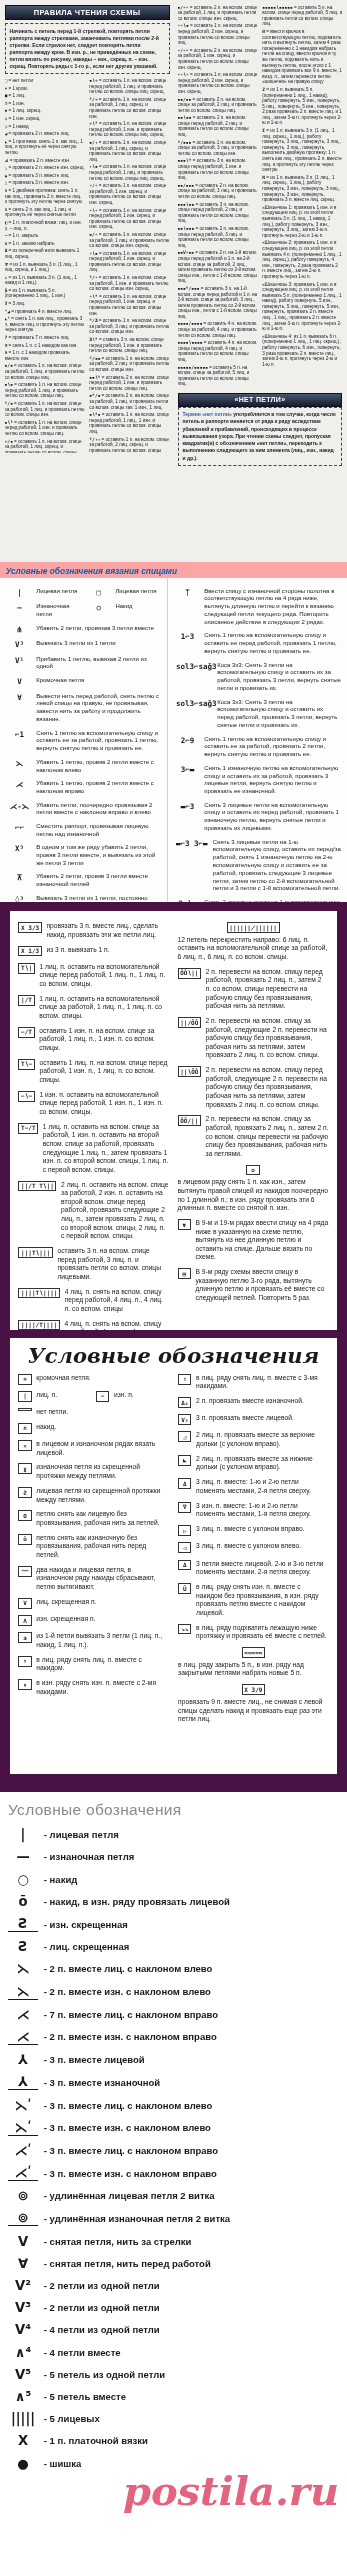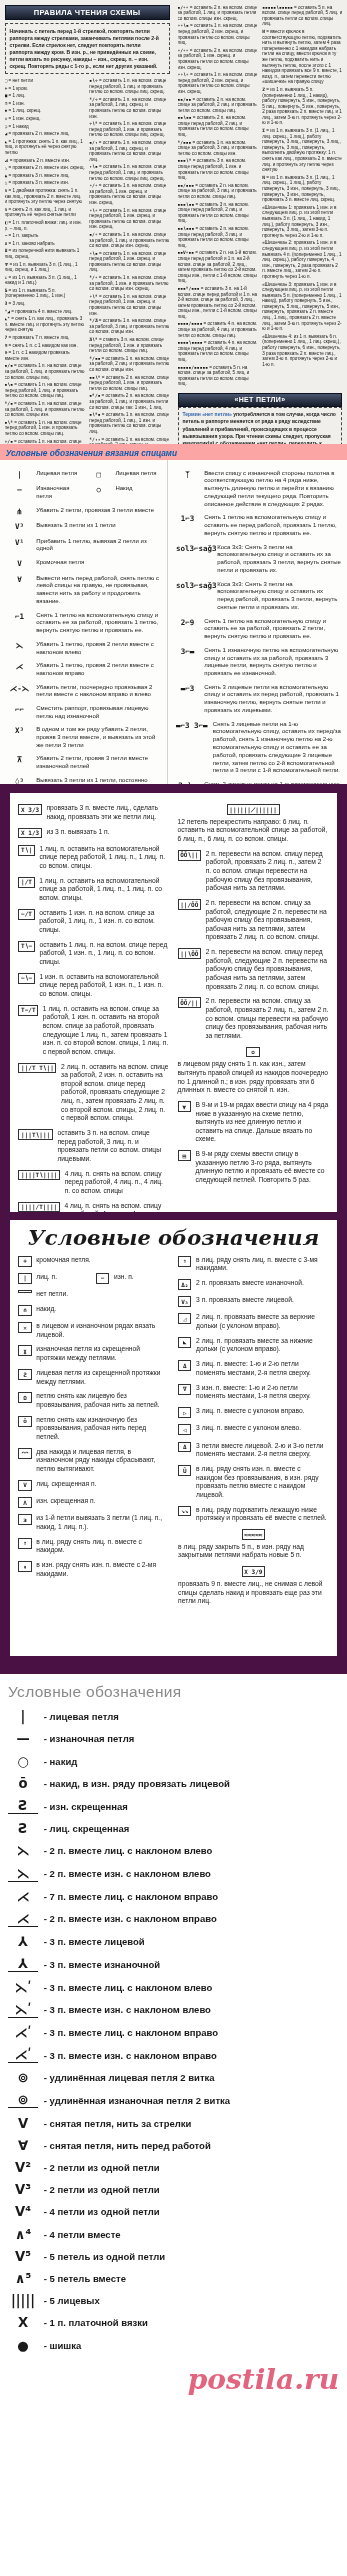--- a/index.html
+++ b/index.html
@@ -1,19 +1,19 @@
 <!DOCTYPE html>
 <html style="font-size:9.2px"><head>
 <meta charset="utf-8">
 <style>
   html,body{margin:0;padding:0;background:#fff;}
   .page{width:347px;font-family:"Liberation Sans",sans-serif;color:#1a1a1a;position:relative;}
 
   
-  .s1{height:444px;box-sizing:border-box;background:#f1efec;padding:4.6px 4.6px 0 4.6px;
+  .s1{height:562px;box-sizing:border-box;background:#f1efec;padding:4.6px 4.6px 0 4.6px;
       display:grid;grid-template-columns:1fr 1fr;gap:0 8px;overflow:hidden;}
   .s1 .navybar{background:linear-gradient(#4a5670,#161c29);border:0.6px solid #0d1220;
       color:#fff;font-weight:bold;text-align:center;font-size:7.5px;letter-spacing:0.3px;padding:2.3px 0;}
   .s1 .intro{border:0.8px dashed #444;margin-top:2.9px;padding:3.5px 4px;font-size:5px;font-weight:bold;line-height:1.4;}
   .colpair{display:grid;grid-template-columns:1fr 1fr;gap:0 4.6px;overflow:hidden;margin-top:4px;}
   .s1 .half-left .colpair{height:375px;}
   .s1 .half-right .colpair{height:385px;margin-top:0;}
   .s1 .row{font-size:4.6px;line-height:1.22;margin-bottom:2px;}
   .s1 .sym{font-weight:bold;font-family:"DejaVu Sans Mono",monospace;font-size:4.6px;margin-right:1.2px;white-space:nowrap;}
   .s1 .txt{}
@@ -50,21 +50,21 @@
   .u{border-bottom:1.2px solid currentColor;}
 
   
   .s4{height:739px;box-sizing:border-box;background:#fff;padding:7px 0 0 8px;position:relative;overflow:hidden;}
   .s4 .title{color:#8a8a8a;font-size:15.5px;letter-spacing:0.3px;margin:2.3px 0 8px;}
   .s4 .row{display:flex;align-items:center;gap:5.8px;margin-bottom:7.2px;font-size:9.5px;font-weight:600;}
   .s4 .sym{width:30px;text-align:center;font-size:13.2px;font-weight:bold;flex:0 0 auto;
            font-family:"DejaVu Sans",sans-serif;}
   .s4 .txt::before{content:"- ";}
   .watermark{position:absolute;right:8px;bottom:17.3px;color:#e2647f;
-      font-family:"DejaVu Serif",serif;font-style:italic;font-weight:bold;font-size:28px;}
+      font-family:"DejaVu Serif",serif;font-style:italic;font-weight:bold;font-size:40px;}
 </style>
 </head>
 <body>
 
 <div class="page">
 
   <div class="s1">
     <div class="half-left">
       <div class="navybar">ПРАВИЛА ЧТЕНИЯ СХЕМЫ</div>
       <div class="intro">Начинать с петель перед 1-й стрелкой, повторять петли раппорта между стрелками, заканчивать петлями после 2-й стрелки. Если стрелок нет, следует повторять петли раппорта между кром. В изн. р., не приведённых на схеме, петли вязать по рисунку, накиды – изн., скрещ. п. – изн. скрещ. Повторять ряды с 1-го р., если нет других указаний.</div>

